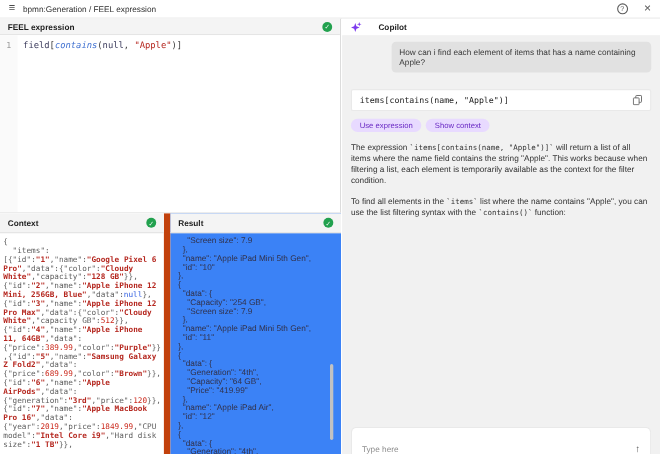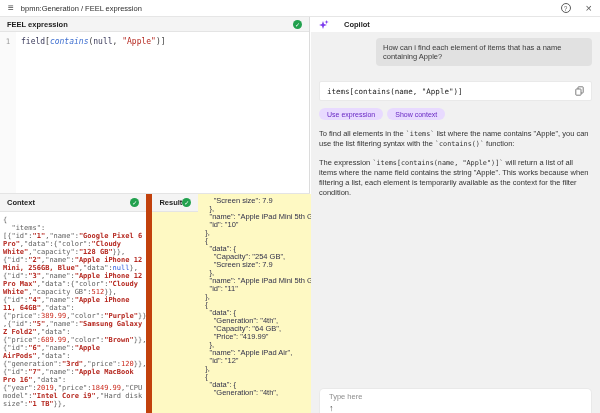--- a/index.html
+++ b/index.html
@@ -34,21 +34,21 @@
   .tk-var { color:#3b3b5c; }
   .tk-fn  { color:#3e6fd0;font-style:italic; }
   .tk-str { color:#b5271f; }
   .tk-pun { color:#3c3c3c; }
 
   .bottom { position:absolute; left:0; top:176px; width:310px; bottom:0; display:flex; border-top:1px solid #e4e4e4; }
   .sub-head { height:18px; background:#f4f4f4; border-bottom:1px solid #e4e4e4; display:flex;
               align-items:center; padding:0 7px; flex:0 0 auto; }
   .sub-head .ptitle { font-size:7.5px; font-weight:bold; color:#1d1d1d; }
   .context { width:155px; border-right:6px solid #c2410c; display:flex; flex-direction:column; background:#fff; }
-  .result  { flex:1; display:flex; flex-direction:row; background:#fef9c3; position:relative; }
+  .result  { flex:1; display:flex; flex-direction:column; background:#3b82f6; position:relative; }
 
   .context-body { flex:1; overflow:hidden; padding:4px 0 0 3px; font-family:"DejaVu Sans Mono",monospace;
                   font-size:7px; line-height:8px; white-space:pre; cursor:text; }
   .tkline { height:8px; }
   .tk-k { color:#5f5f5f; }
   .tk-p { color:#5f5f5f; }
   .tk-v { color:#b5271f; font-weight:bold; }
   .tk-n { color:#cb2a1d;text-align:right; }
   .tk-u { color:#2f5de0; font-weight:normal; }
 
@@ -57,38 +57,38 @@
   .result-thumb { position:absolute; right:7px; top:137px; width:3px; height:69px; background:#c2c2c2;
                   border-radius:2px; cursor:pointer; }
 
   
   .copilot { position:absolute; left:311px; top:17px; width:289px; height:396px; display:flex; flex-direction:column; }
   .cp-head { height:15px; background:#fff; display:flex; align-items:center; gap:15px; padding:0 8px; }
   .cp-head .ptitle { font-size:7.5px; font-weight:bold; color:#1d1d1d; }
   .sparkle { display:flex; align-items:center; }
   .cp-body { flex:1; background:#f1f1f1; position:relative; padding:6px 8px 0 8px; overflow:hidden; }
 
-  .bubble { margin-left:auto; width:216px; background:#e1e1e1; border-radius:4px; padding:5px 7px;
+  .bubble { margin-left:auto; width:236px; background:#e1e1e1; border-radius:4px; padding:5px 7px;
             font-size:7.5px; line-height:9px; color:#3a3a3a; }
 
   .code-block { margin-top:15px; height:20px; background:#fff; border:1px solid #e9e9e9; border-radius:2px;
                 display:flex; align-items:center; padding:0 7px; }
   .code-block code { font-family:"DejaVu Sans Mono",monospace; font-size:7.5px; color:#1a1a1a; }
   .copy-btn { margin-left:auto; display:flex; align-items:center; cursor:pointer; background:none; border:none; padding:0; }
 
   .pills { margin-top:7px; display:flex; gap:4px; }
   .pill { height:12px; padding:0 8px; border:none; border-radius:6px; background:#e8daff; color:#6929c4;
           font-size:7px; font-family:"Liberation Sans",sans-serif; display:flex; align-items:center; cursor:pointer; }
 
   .para { margin-top:9px; font-size:7.5px; line-height:10px; color:#333; }
   .para code { font-family:"DejaVu Sans Mono",monospace; font-size:6.8px; color:#333; }
 
   .chat-input { position:absolute; left:8px; right:8px; bottom:0; height:25px; background:#fff;
                 border:1px solid #e9e9e9; border-bottom:none; border-radius:5px 5px 0 0;
-                display:flex; align-items:flex-start; padding:0 9px;flex-direction:column; }
+                display:flex; align-items:flex-end; padding:0 9px; }
   .chat-input input { flex:1; border:none; outline:none; font-family:"Liberation Sans",sans-serif;
                       font-size:7.5px; color:#333; background:transparent; }
   .chat-input input::placeholder { color:#8d8d8d; }
   .send-icon { font-size:9px; color:#525252; line-height:1; cursor:pointer; }
 </style>
 </head>
 <body>
 
 <div class="app">
 
@@ -179,22 +179,22 @@
             </svg>
           </span>
         </button>
       </div>
 
       <div class="pills">
         <button class="pill">Use expression</button>
         <button class="pill">Show context</button>
       </div>
 
+      <p class="para">The expression <code>`items[contains(name, "Apple")]`</code> will return a list of all items where the name field contains the string "Apple". This works because when filtering a list, each element is temporarily available as the context for the filter condition.</p>
       <p class="para">To find all elements in the <code>`items`</code> list where the name contains "Apple", you can use the list filtering syntax with the <code>`contains()`</code> function:</p>
-      <p class="para">The expression <code>`items[contains(name, "Apple")]`</code> will return a list of all items where the name field contains the string "Apple". This works because when filtering a list, each element is temporarily available as the context for the filter condition.</p>
 
       <div class="chat-input">
         <input type="text" placeholder="Type here" style="">
         <span class="send-icon">↑</span>
       </div>
     </div>
   </div>
 
 </div>
 

